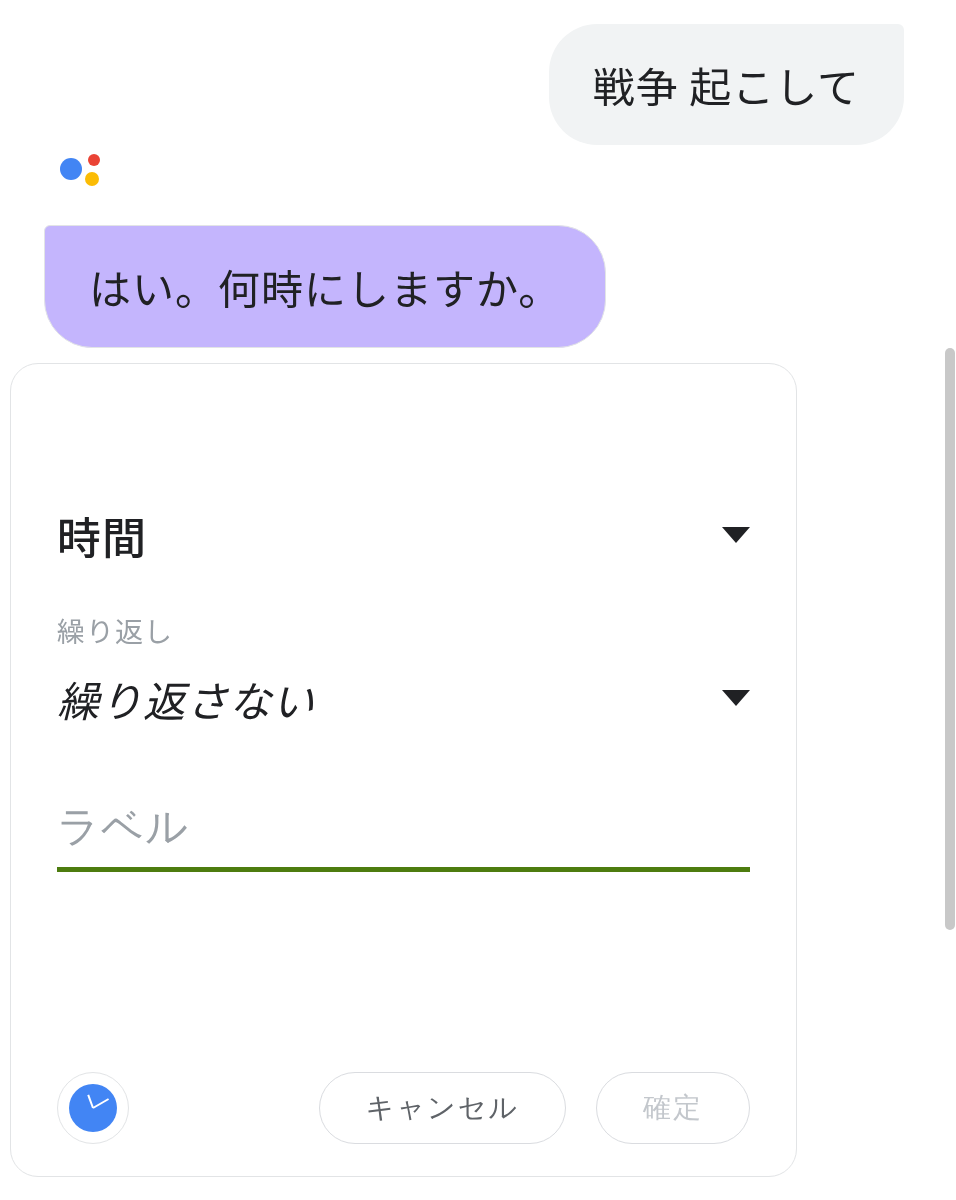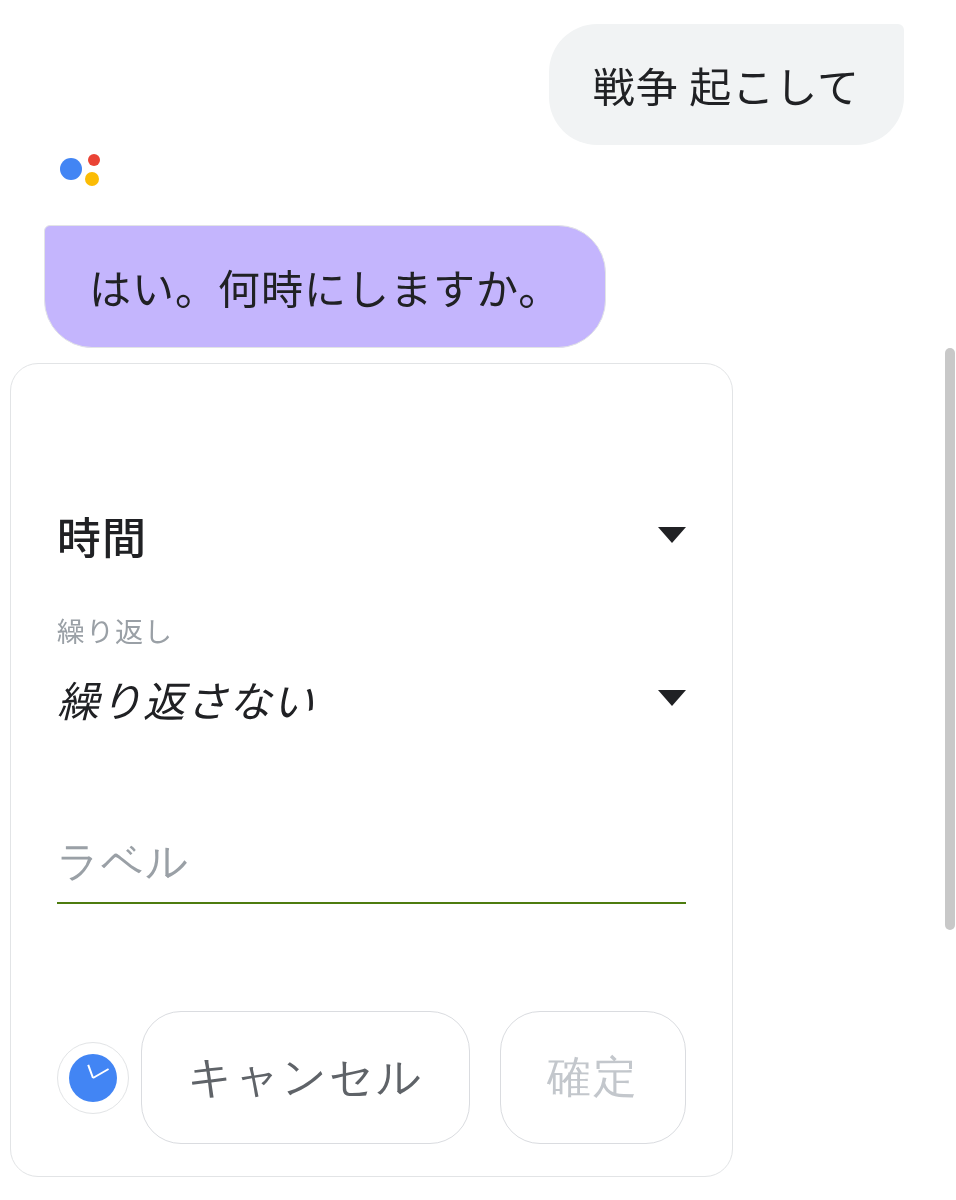--- a/index.html
+++ b/index.html
@@ -60,21 +60,21 @@
       border-radius: 48px;
       border-top-left-radius: 6px;
       letter-spacing: 1px;
     }
 
     
     .card {
       position: absolute;
       top: 363px;
       left: 10px;
-      width: 723px;
+      width: 787px;
       height: 814px;
       background: #fff;
       border: 1px solid #e2e4e6;
       border-radius: 28px;
       padding: 48px 46px 0 46px;
     }
 
     .row {
       display: flex;
       align-items: center;
@@ -107,22 +107,22 @@
       margin-bottom: 18px;
     }
     .repeat-row { height: 60px; font-style: italic; }
     .repeat-value {
       font-size: 42px;
       color: #202124;
       letter-spacing: 1px;
     }
 
     .label-field {
-      margin-top: 110px;
-      border-bottom: 2px solid #4d7c0f;
+      margin-top: 75px;
+      border-bottom: 5px solid #4d7c0f;
       padding-bottom: 16px;
     }
     .label-input {
       border: none;
       outline: none;
       width: 100%;
       font-size: 42px;
       color: #202124;
       letter-spacing: 1px;
       background: transparent;
@@ -171,22 +171,22 @@
       width:2px; height:18px;
       background:#fff;
       transform-origin: bottom center;
       transform: translate(-50%,-100%) rotate(60deg);
     }
 
     .pill-btn {
       border: 1px solid #dadce0;
       background: #fff;
       border-radius: 40px;
-      padding: 36px 46px;
-      font-size: 44px;
+      padding: 16px 46px;
+      font-size: 28px;
       letter-spacing: 2px;
       cursor: pointer;
     }
     .cancel-btn { color: #5f6368; }
     .confirm-btn { color: #c3c7cc; }
   </style>
 </head>
 <body>
 
 <div class="user-msg">戦争 起こして</div>

